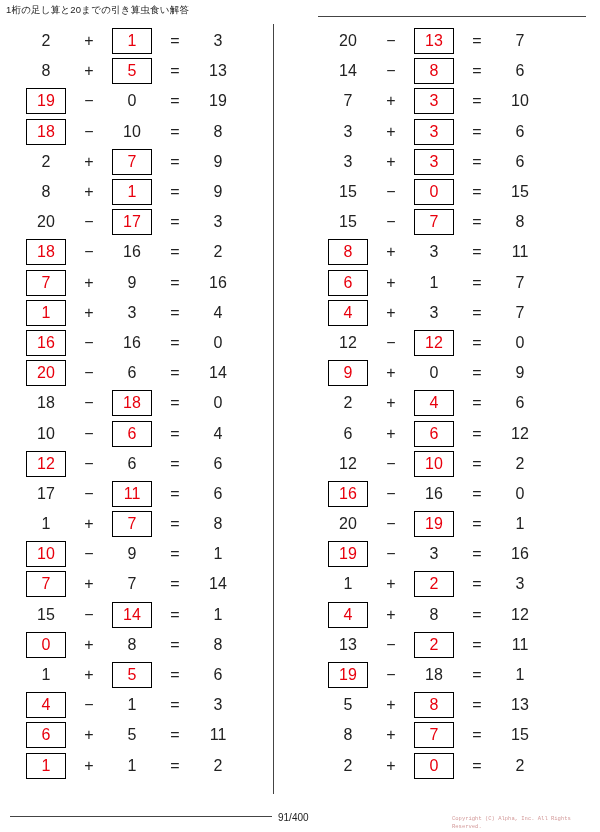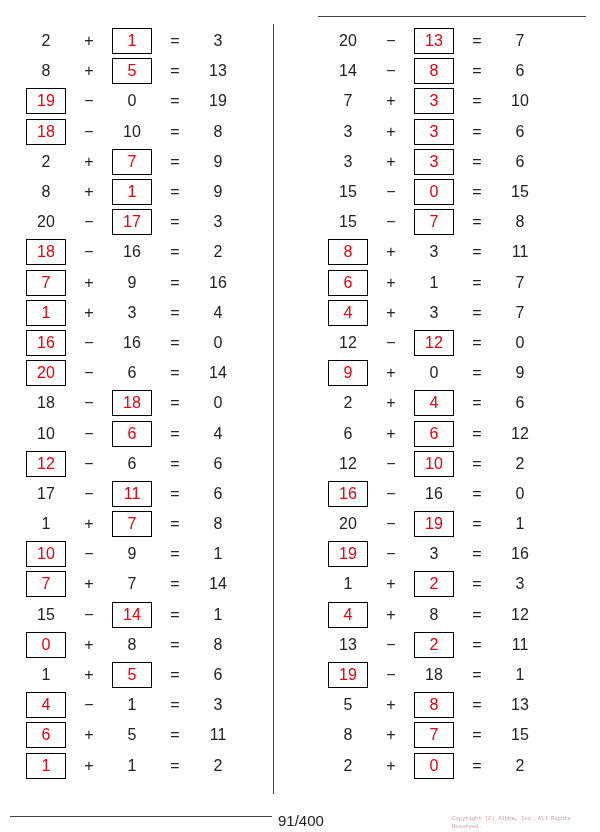--- a/index.html
+++ b/index.html
@@ -102,39 +102,40 @@
   .col-left .row {
     padding-left: 20px;
   }
   .col-right .row {
     padding-left: 22px;
   }
   .page-number {
     position: absolute;
     top: 812px;
     left: 278px;
-    font-size: 15px;
+    font-size: 10px;
     color: #222;
   }
   .copyright {
     position: absolute;
     top: 815px;
     left: 452px;
     font-size: 5.5px;
     color: #d39a9a;
     line-height: 1.5;
     text-align: left;
     font-family: "Liberation Mono", monospace;
   }
 </style>
 </head>
 <body>
 
 <div class="page">
 
+  <div class="header-title">1桁の足し算と20までの引き算虫食い解答</div>
 
   <div class="rule-top-right"></div>
   <div class="rule-bottom-left"></div>
   <div class="divider"></div>
 
   <div class="columns">
     <div class="col col-left" id="col-left">
         <div class="row">
           <div class="cell num num-wrap">2</div>
           <div class="cell op">+</div>

